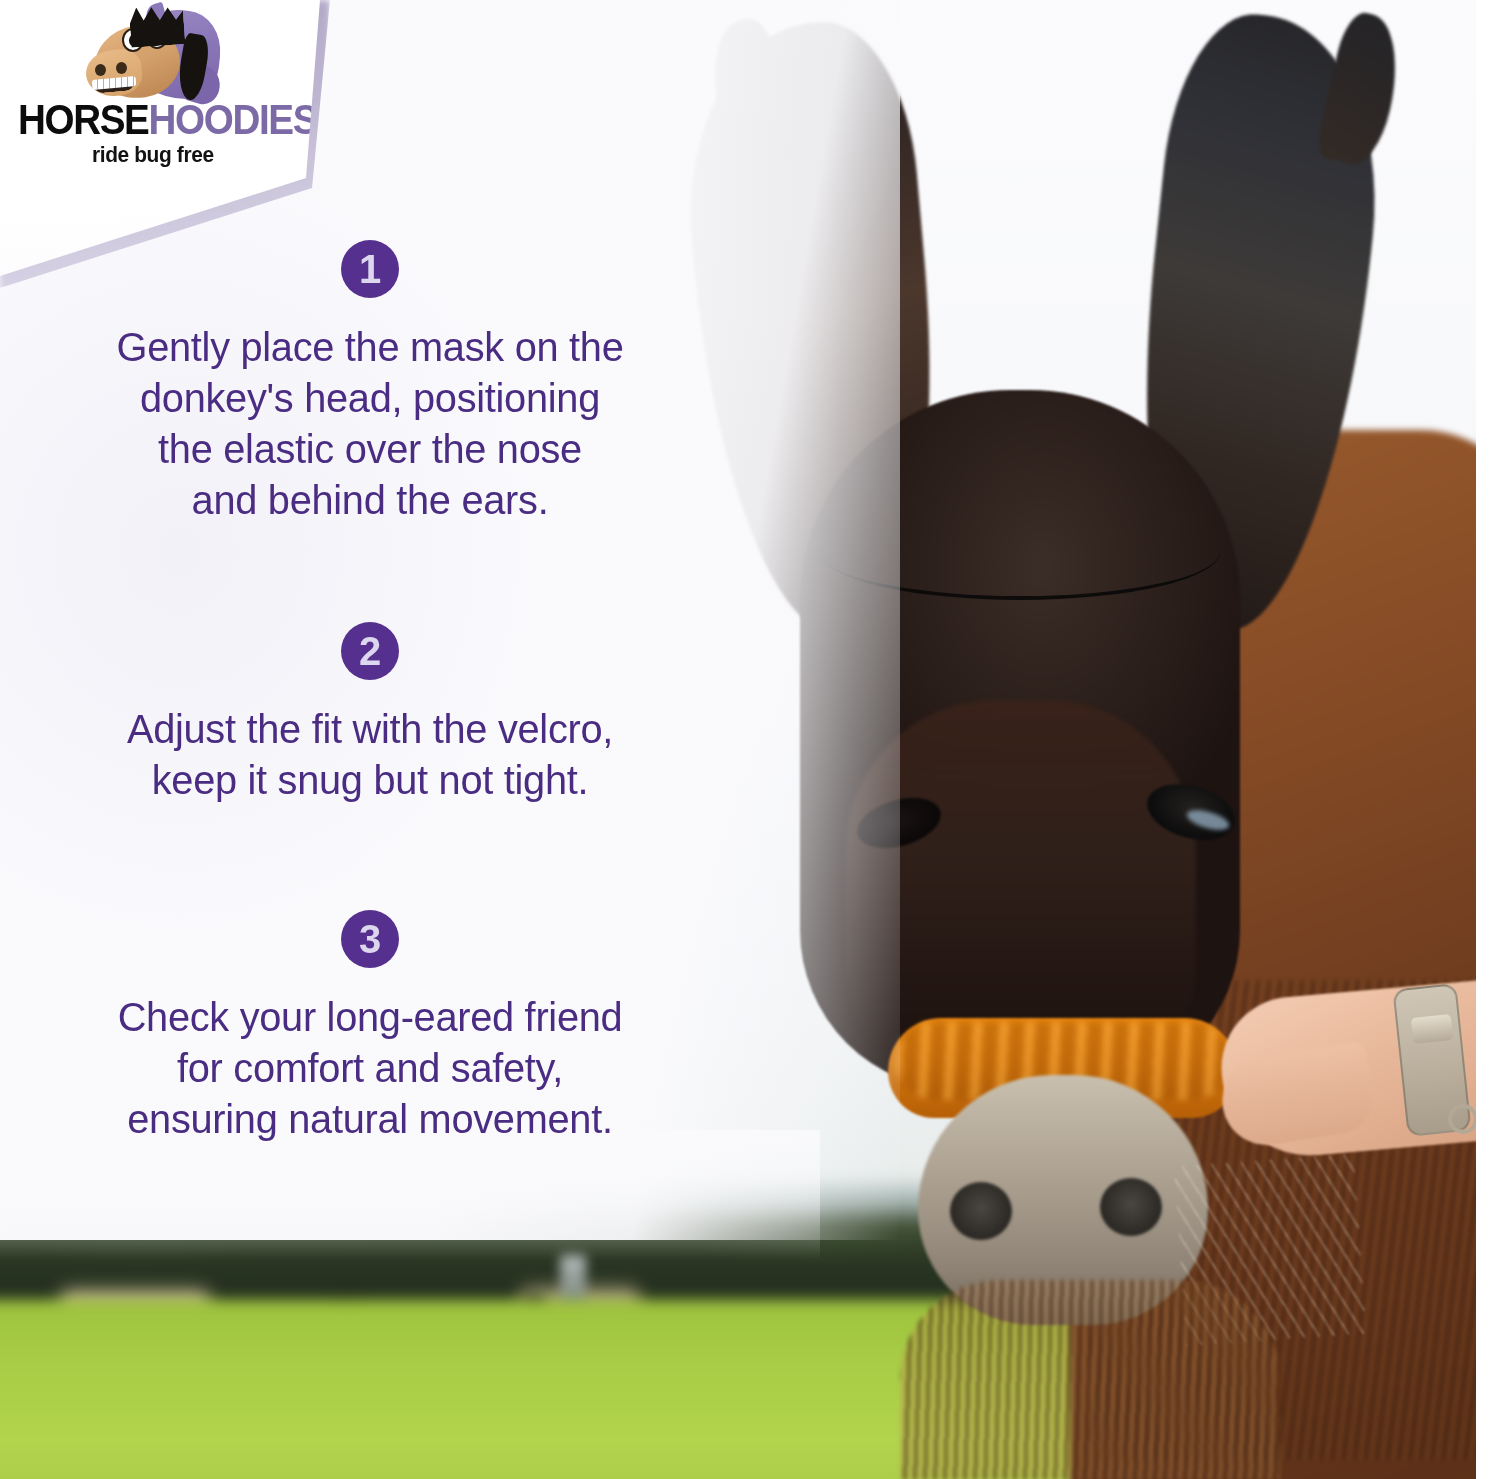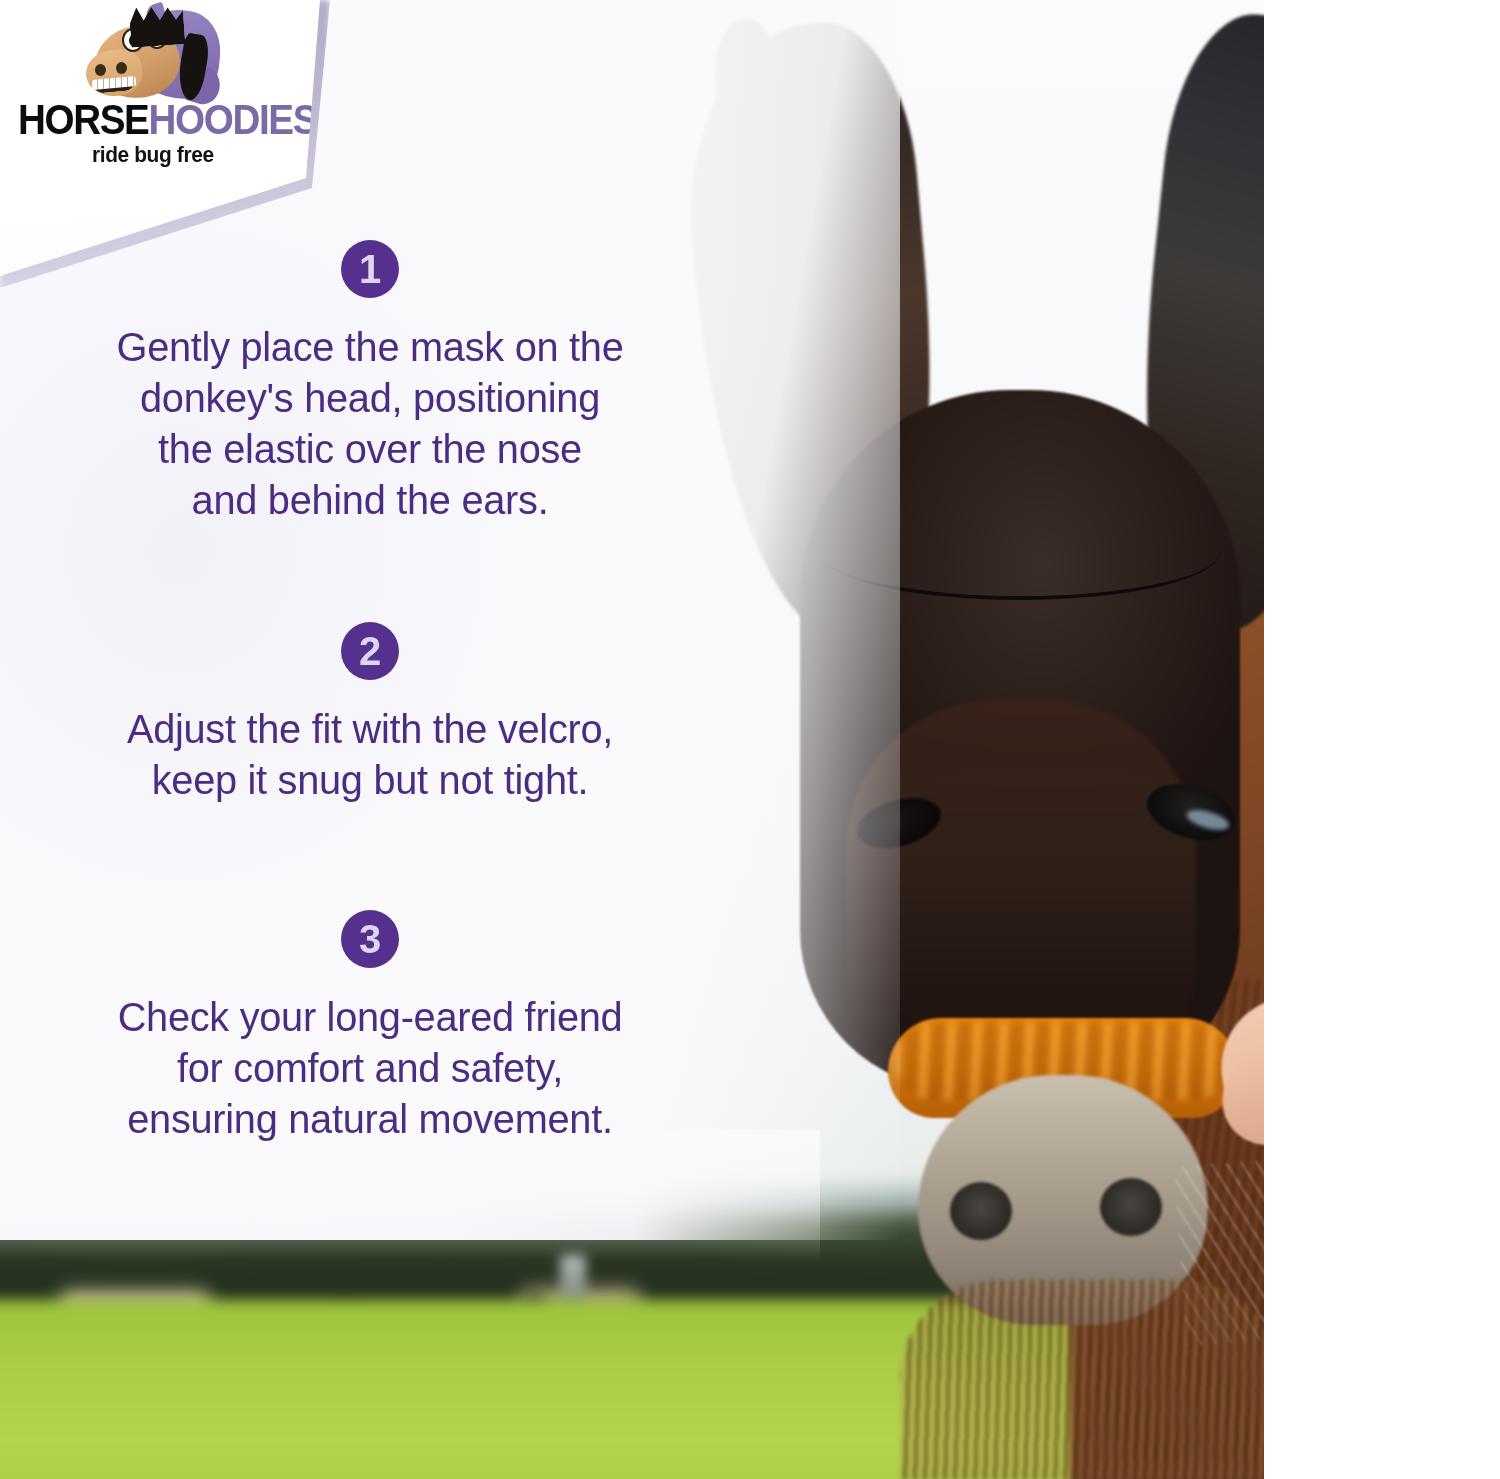--- a/index.html
+++ b/index.html
@@ -1,19 +1,19 @@
 <!DOCTYPE html>
 <html><head>
 <meta charset="utf-8">
 <style>
   html,body{margin:0;padding:0;background:#ffffff;}
   *{box-sizing:border-box;}
   .stage{
     position:relative;
-    width:1264px;height:1479px;
+    width:1476px;height:1479px;
     overflow:hidden;
     font-family:"Liberation Sans", sans-serif;
     background:#f7f6fa;
   }
 
   
   .photo{position:absolute;inset:0;overflow:hidden;}
   .sky{
     position:absolute;left:0;top:0;width:1500px;height:1240px;
     background:linear-gradient(180deg,#fbfbfd 0%,#f6f7f9 55%,#eef1f2 82%,#e6ebe9 100%);

